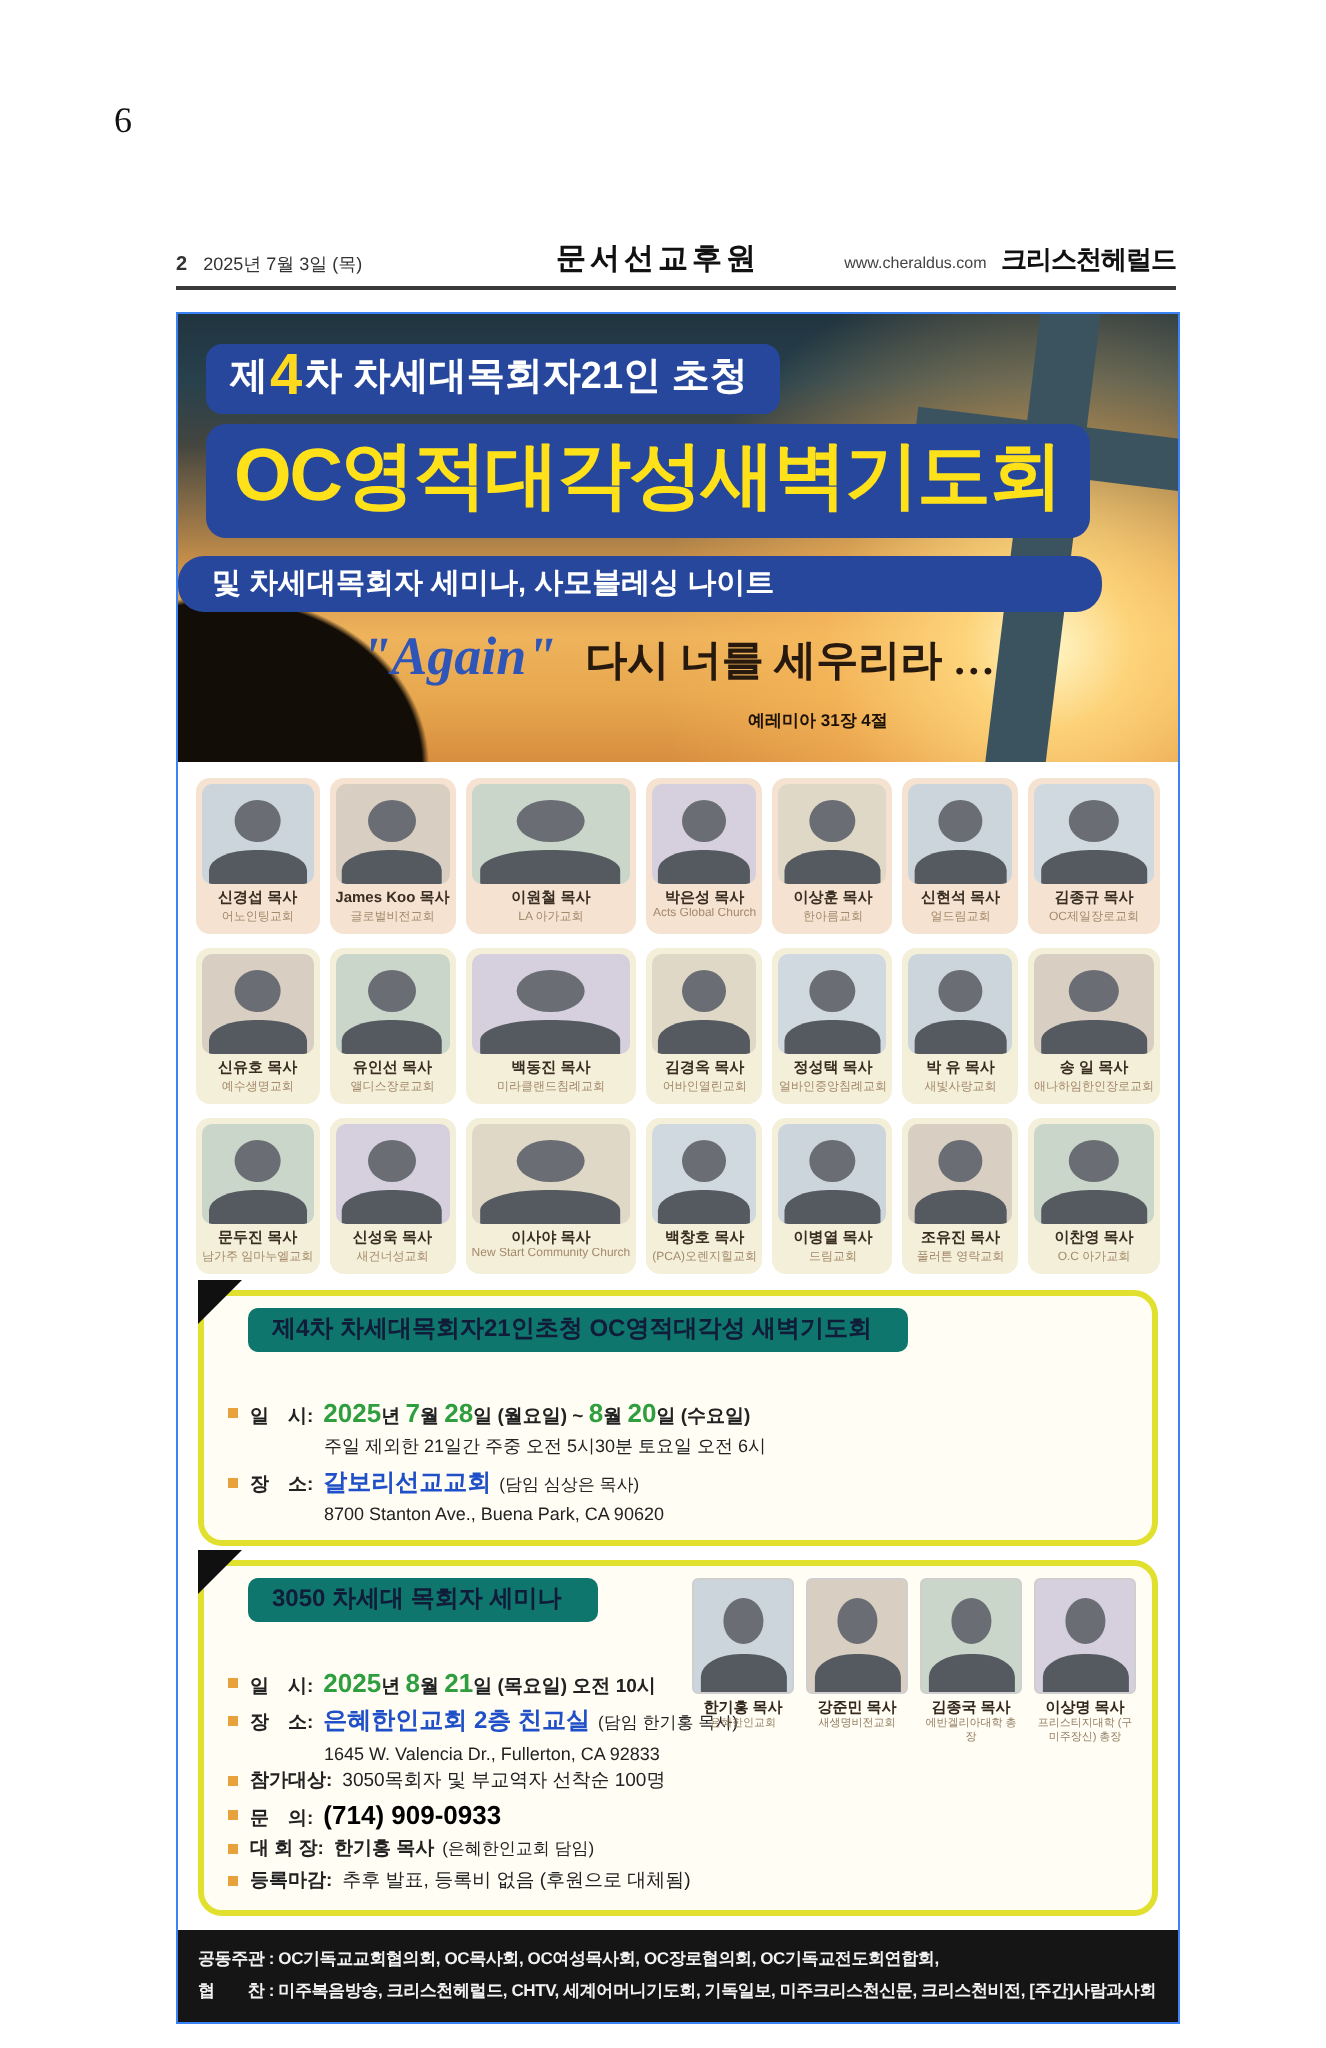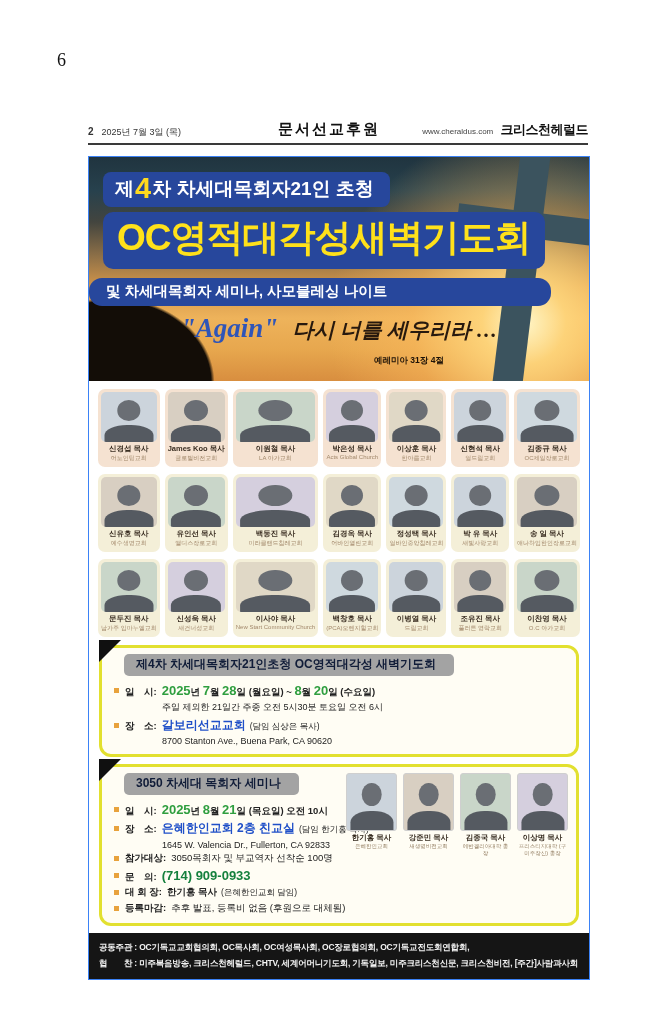--- a/index.html
+++ b/index.html
@@ -31,21 +31,21 @@
         background:radial-gradient(ellipse at 22% 96%, #130d07 56%, rgba(19,13,7,0) 58%);}
   .b1{position:absolute;left:14px;top:15px;background:#27479c;border-radius:8px;
       padding:2px 16px 4px 12px;color:#fff;font-weight:bold;font-size:19px;white-space:nowrap;}
   .b1 .num{color:#ffd91e;font-size:29px;line-height:1;vertical-align:-3px;margin:0 1px;}
   .b2{position:absolute;left:14px;top:55px;background:#27479c;border-radius:10px;
       padding:1px 14px 6px;color:#ffe11a;font-weight:bold;font-size:37px;letter-spacing:-1px;white-space:nowrap;}
   .b3{position:absolute;left:0;top:121px;width:462px;background:#27479c;color:#fff;
       font-weight:bold;font-size:14.5px;padding:4px 0 5px 17px;box-sizing:border-box;white-space:nowrap;border-radius:13px;}
   .tagline{position:absolute;left:0;right:0;top:156px;text-align:center;white-space:nowrap;}
   .again{font-family:"Liberation Serif",serif;font-style:italic;font-weight:bold;font-size:27px;color:#2f55b8;}
-  .slogan{font-family:"Liberation Serif",serif;font-style:italic;font-weight:bold;font-size:21px;color:#27190e;margin-left:10px;}
+  .slogan{font-family:"Liberation Serif",serif;font-weight:bold;font-size:21px;color:#27190e;margin-left:10px;}
   .verse{position:absolute;top:198px;left:57%;font-size:8.5px;font-weight:bold;color:#1d1207;}
 
   
   .grid{padding:8px 9px 3px;display:grid;grid-template-columns:repeat(7,1fr);gap:7px 5px;background:#fff;}
   .card{border-radius:7px;padding:3px 3px 4px;text-align:center;}
   .card:nth-child(-n+7){background:#f5e2d1;text-align:center;}
   .card:nth-child(n+8){background:#f4efd8;}
   .photo{position:relative;overflow:hidden;border-radius:5px;height:50px;}
   .photo::before{content:"";position:absolute;top:16%;left:50%;transform:translateX(-50%);
                  width:42%;height:42%;background:#6a6e74;border-radius:50%;}
@@ -55,31 +55,31 @@
   .v3{background:#d5cfde;} .v4{background:#e0d8c6;} .v5{background:#cfd9df;}
   .pname{font-size:7.5px;font-weight:bold;color:#3a2e22;margin-top:2px;white-space:nowrap;overflow:hidden;}
   .pchurch{font-size:6px;color:#a3896c;white-space:nowrap;overflow:hidden;}
 
   
   .ebox{position:relative;margin:5px 10px 7px;border:3px solid #e2e02f;border-radius:12px;
         background:#fffdf4;padding:6px 8px 6px 12px;display:flex;align-items:flex-start;}
   .tri{position:absolute;left:-3px;top:-8px;width:0;height:0;
        border-top:22px solid #101010;border-right:22px solid transparent;}
   .eleft{flex:1;min-width:0;}
-  .eband{display:inline-block;background:#a3a3a3;border-radius:5px;padding:2px 18px 3px 12px;
-         font-weight:bold;font-size:12px;color:#101c38;margin:0 0 4px 10px;white-space:nowrap;}
+  .eband{display:inline-block;background:#0f766e;border-radius:5px;padding:2px 18px 3px 12px;
+         font-weight:bold;font-size:12px;color:#101c38;margin:0 0 20px 10px;white-space:nowrap;}
   .dline{font-size:9.5px;color:#222;margin:2.5px 0;display:flex;align-items:baseline;white-space:nowrap;}
   .bullet{width:5px;height:5px;background:#e8a23c;display:inline-block;margin-right:6px;align-self:center;flex:none;}
   .dlabel{font-weight:bold;margin-right:5px;color:#222;}
   .tok-num{color:#2f9e3f;font-weight:bold;font-size:13px;}
   .tok-plain{font-weight:bold;color:#222;}
   .sub{padding-left:48px;font-size:9px;color:#222;margin:1px 0 2px;white-space:nowrap;}
   .vname{color:#2050c8;font-weight:bold;font-size:12px;margin-right:4px;}
   .vextra{font-size:8.5px;color:#222;}
-  .phone{color:#15803d;font-weight:bold;font-size:13px;}
+  .phone{color:#000000;font-weight:bold;font-size:13px;}
   .strong{font-weight:bold;margin-right:4px;}
   .speakers{display:flex;gap:6px;align-items:flex-start;margin-left:8px;flex:none;}
   .sp{width:56px;text-align:center;}
   .sp .photo{height:60px;border:1px solid #cfcfcf;border-radius:3px;}
   .sp4 .sp{width:51px;}
   .sp4 .sp .photo{height:56px;}
   .spname{font-size:7.5px;font-weight:bold;color:#33281c;margin-top:2px;white-space:nowrap;}
   .spcap{font-size:5.5px;color:#947f63;line-height:1.35;}
 
   

